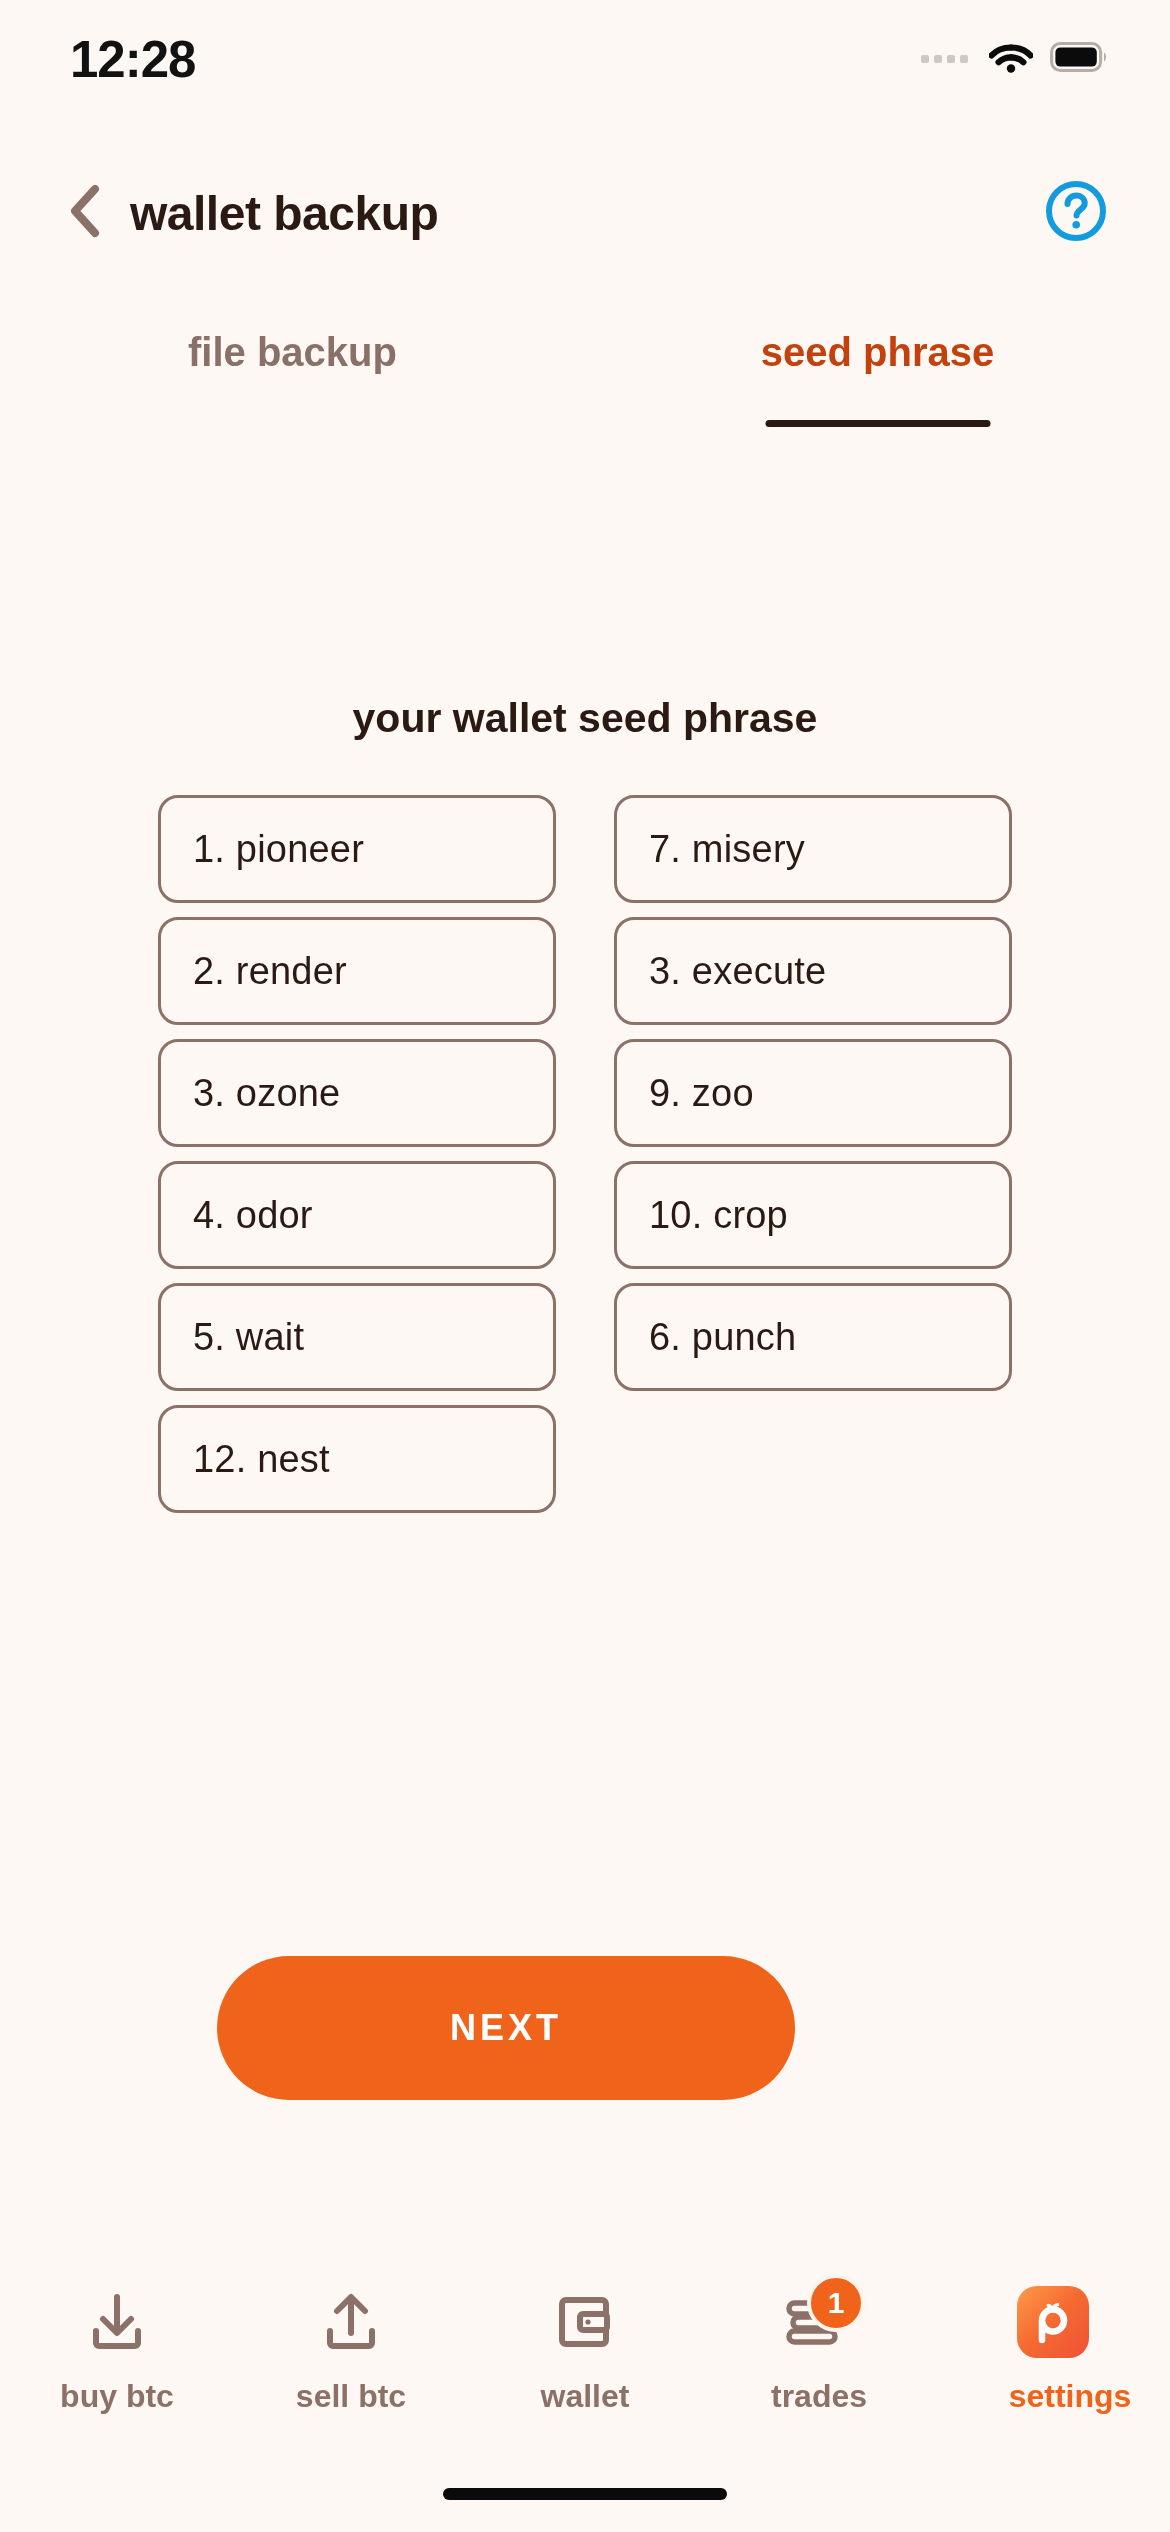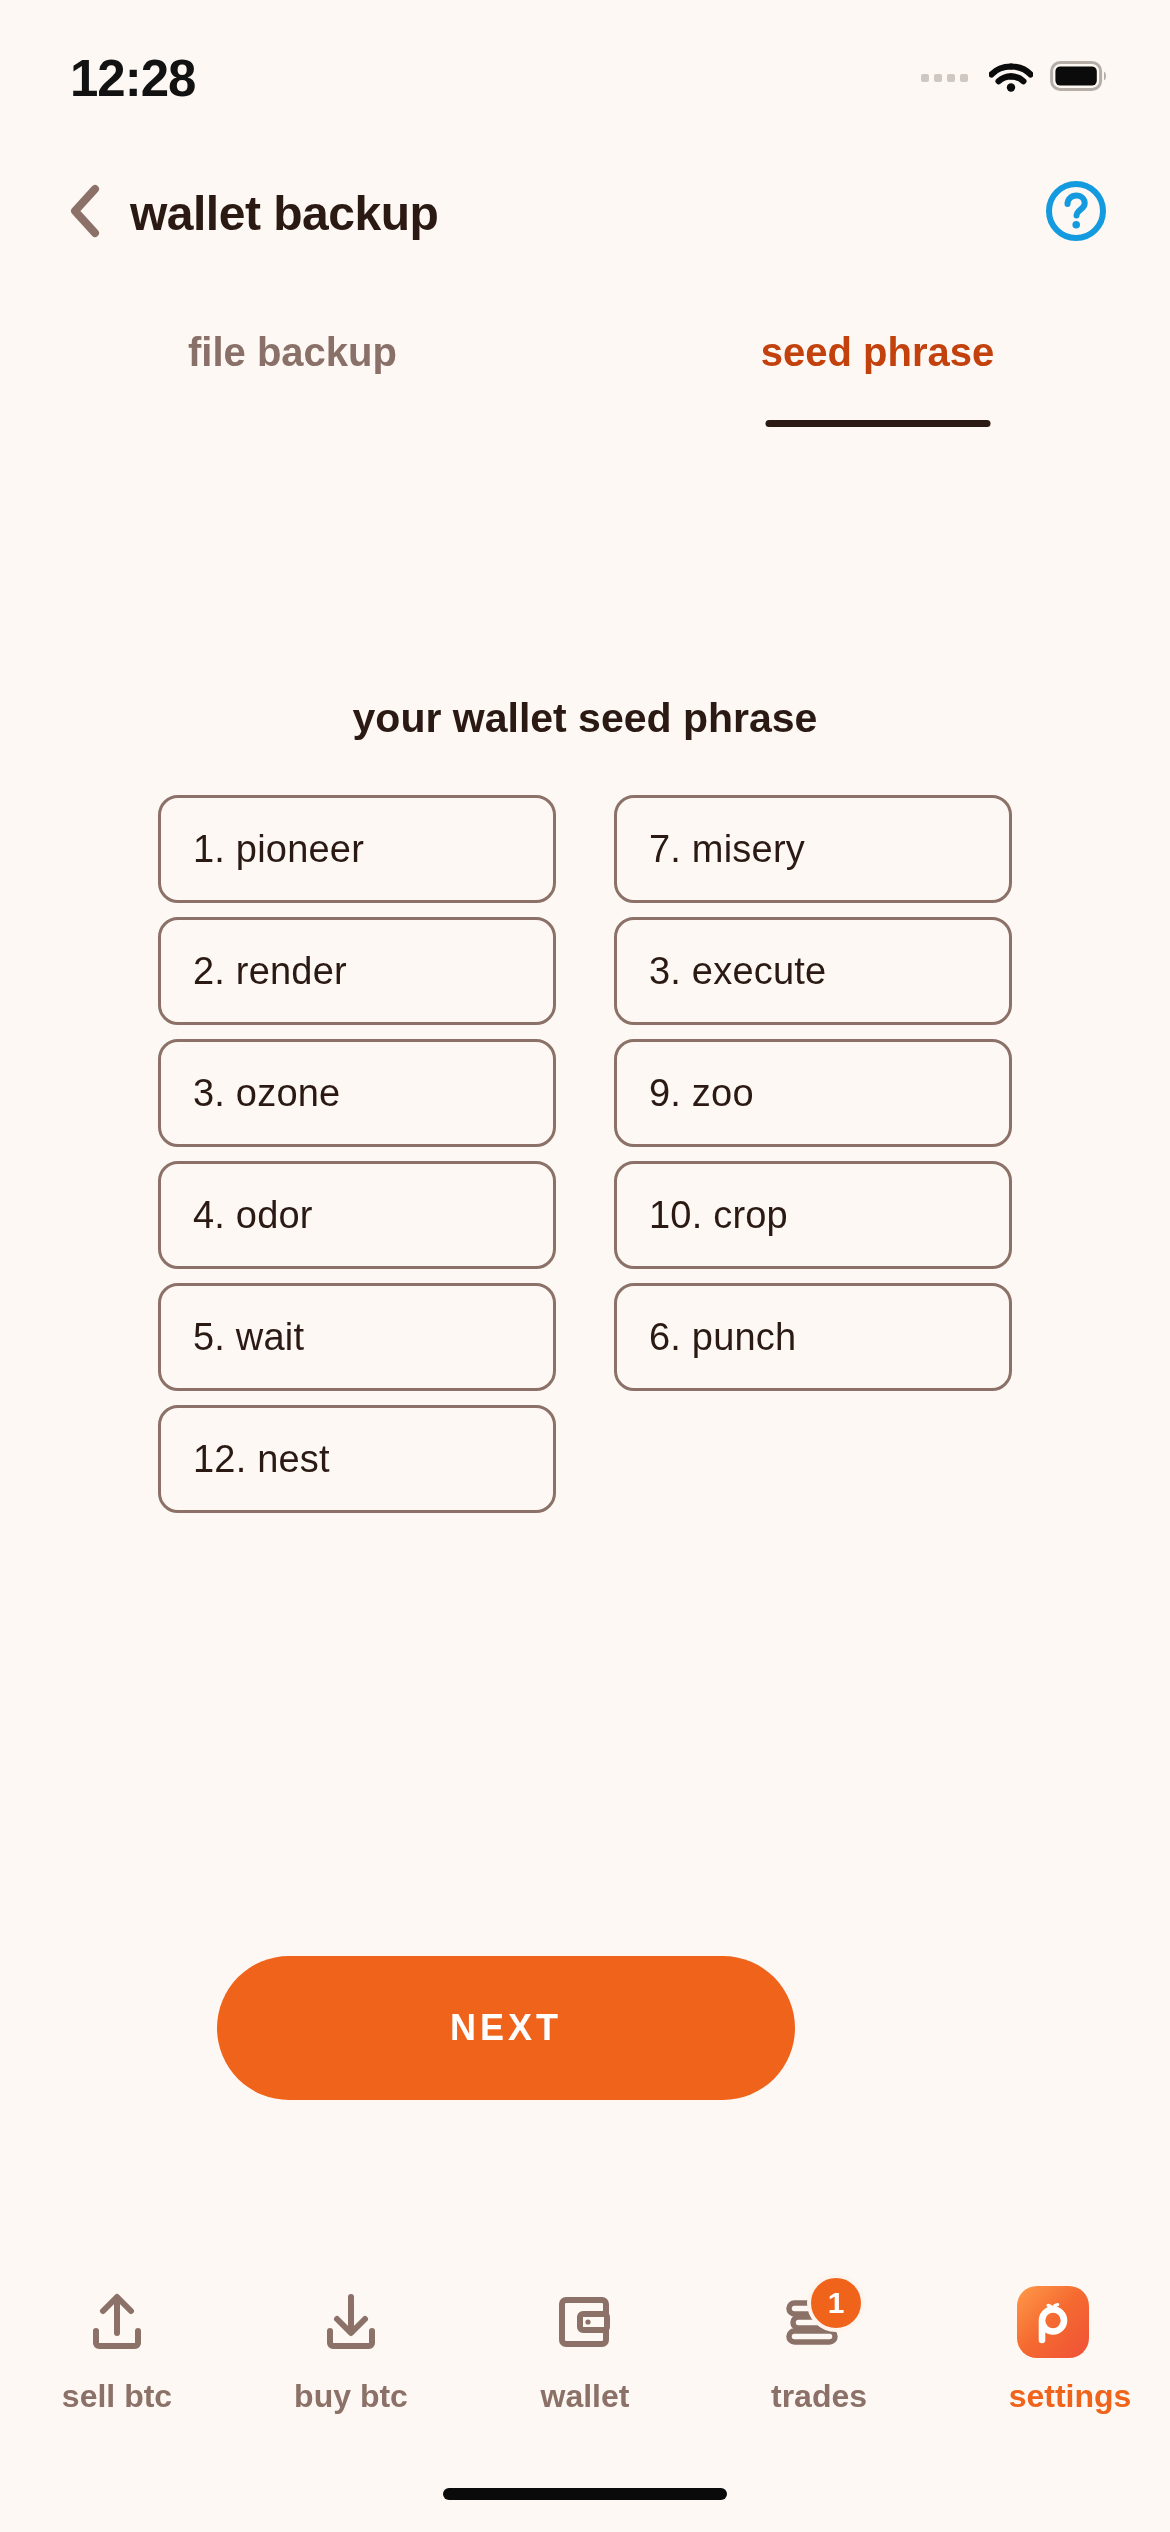--- a/index.html
+++ b/index.html
@@ -11,21 +11,20 @@
     overflow:hidden;
     position:relative;
   }
   .phone { position:relative; width:1170px; height:2532px; background:#FDF8F3; }
 
   
   .statusbar{
     position:absolute; top:0; left:0; width:1170px; height:118px;
     display:flex; align-items:center; justify-content:space-between;
     padding:0 62px 0 70px;
-    margin-top:19px;
   }
   .status-time{ font-size:51px; font-weight:700; letter-spacing:-1px; color:#121212; }
   .status-right{ display:flex; align-items:center; gap:17px; }
   .dots{ display:flex; gap:5px; align-items:center; margin-right:4px; }
   .dots i{ display:block; width:8px; height:8px; background:#CFC8C2; border-radius:2px; }
 
   
   .header{
     position:absolute; top:158px; left:0; width:1170px; height:110px;
     display:flex; align-items:center; padding:0 60px 0 50px;
@@ -183,37 +182,37 @@
     <div class="seed-cell">12. nest</div>
   </div>
 
   <div class="next-btn">NEXT</div>
 
   <div class="bottomnav">
 
     <div class="nav-item">
       <div class="nav-icon">
         <svg width="70" height="70" viewBox="0 0 70 70">
+          <path d="M35 10 V45" fill="none" stroke="#8B7168" stroke-width="6" stroke-linecap="round"></path>
+          <path d="M21 32 L35 46 L49 32" fill="none" stroke="#8B7168" stroke-width="6" stroke-linecap="round" stroke-linejoin="round"></path>
+          <path d="M14 44 V56 a3 3 0 0 0 3 3 H53 a3 3 0 0 0 3 -3 V44" fill="none" stroke="#8B7168" stroke-width="6" stroke-linecap="round" stroke-linejoin="round"></path>
+        </svg>
+      </div>
+      <div class="nav-label">buy btc</div>
+    </div>
+
+    <div class="nav-item">
+      <div class="nav-icon">
+        <svg width="70" height="70" viewBox="0 0 70 70">
           <path d="M35 46 V11" fill="none" stroke="#8B7168" stroke-width="6" stroke-linecap="round"></path>
           <path d="M21 24 L35 10 L49 24" fill="none" stroke="#8B7168" stroke-width="6" stroke-linecap="round" stroke-linejoin="round"></path>
           <path d="M14 44 V56 a3 3 0 0 0 3 3 H53 a3 3 0 0 0 3 -3 V44" fill="none" stroke="#8B7168" stroke-width="6" stroke-linecap="round" stroke-linejoin="round"></path>
         </svg>
       </div>
       <div class="nav-label">sell btc</div>
-    </div>
-
-    <div class="nav-item">
-      <div class="nav-icon">
-        <svg width="70" height="70" viewBox="0 0 70 70">
-          <path d="M35 10 V45" fill="none" stroke="#8B7168" stroke-width="6" stroke-linecap="round"></path>
-          <path d="M21 32 L35 46 L49 32" fill="none" stroke="#8B7168" stroke-width="6" stroke-linecap="round" stroke-linejoin="round"></path>
-          <path d="M14 44 V56 a3 3 0 0 0 3 3 H53 a3 3 0 0 0 3 -3 V44" fill="none" stroke="#8B7168" stroke-width="6" stroke-linecap="round" stroke-linejoin="round"></path>
-        </svg>
-      </div>
-      <div class="nav-label">buy btc</div>
     </div>
 
     <div class="nav-item">
       <div class="nav-icon">
         <svg width="70" height="70" viewBox="0 0 70 70">
           <path d="M56 26 V17 a4 4 0 0 0 -4 -4 H16 a4 4 0 0 0 -4 4 V53 a4 4 0 0 0 4 4 H52 a4 4 0 0 0 4 -4 V44" fill="none" stroke="#8B7168" stroke-width="6" stroke-linejoin="round" stroke-linecap="round"></path>
           <rect x="30" y="27" width="27" height="16" rx="3" ry="3" fill="none" stroke="#8B7168" stroke-width="6"></rect>
           <circle cx="38" cy="35" r="2.6" fill="#8B7168"></circle>
         </svg>
       </div>

